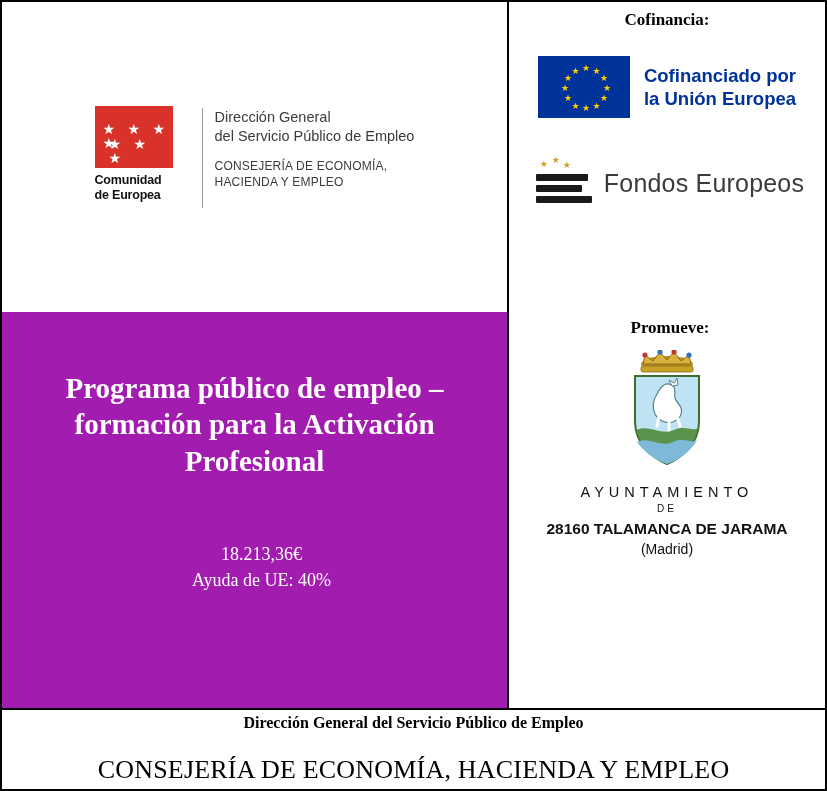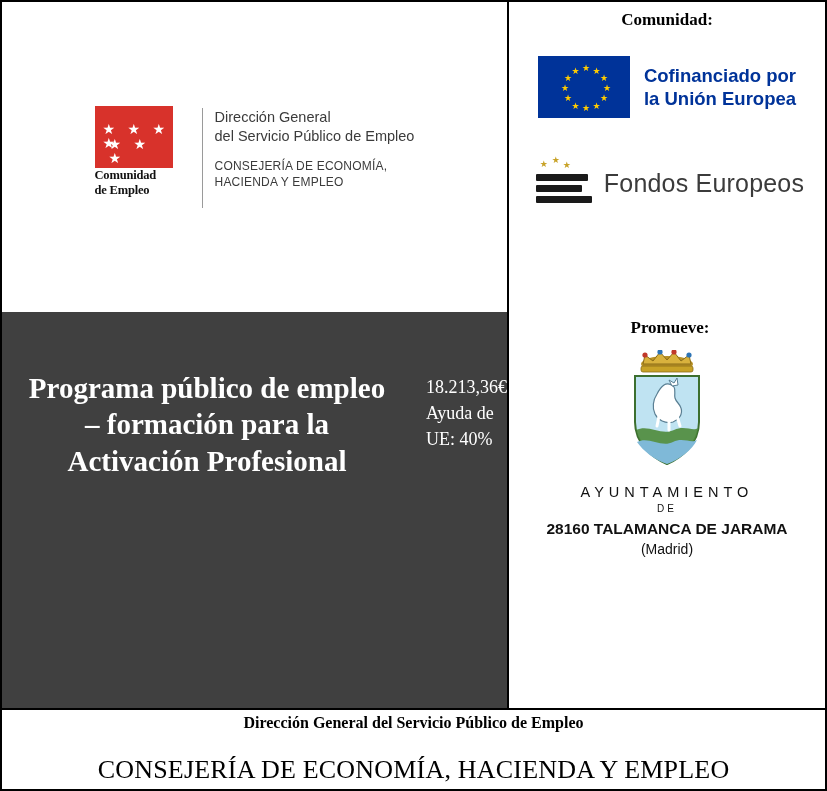--- a/index.html
+++ b/index.html
@@ -84,21 +84,22 @@
     position: absolute;
     top: 31px;
     left: 14px;
     color: #ffffff;
     font-size: 14px;
     letter-spacing: 4px;
     line-height: 1;
     font-family: "DejaVu Sans", sans-serif;
   }
   .cm-name {
-    font-family: Liberation Serif, serif;
+    margin-top: 5px;
+    font-family: Liberation Sans, sans-serif;
     font-weight: bold;
     font-size: 12.5px;
     line-height: 1.2;
     color: #111111;
     letter-spacing: -0.2px;
   }
   .cm-divider {
     width: 1px;
     align-self: stretch;
     background: #9a9a9a;
@@ -119,41 +120,42 @@
     font-family: "Liberation Sans", sans-serif;
     font-size: 12px;
     color: #3b3b3b;
     line-height: 1.3;
     letter-spacing: 0.2px;
   }
 
   
   .red-panel {
     flex: 1;
-    background: #404040;
-    box-sizing: border-box;
-    position: relative;
-    display: flex;
-    flex-direction: row;
+    background: #a21caf;
+    box-sizing: border-box;
+    position: relative;
+    display: flex;
+    flex-direction: column;
   }
   .red-title {
     margin: 58px 22px 0 22px;
     text-align: center;
     color: #ffffff;
     font-family: "Liberation Serif", serif;
     font-weight: bold;
     font-size: 29px;
     line-height: 1.25;
   }
   .red-amounts {
     margin: 62px 0 0 14px;
     color: #ffffff;
     font-family: "Liberation Serif", serif;
     font-size: 18px;
     line-height: 1.45;
+    text-align: center;
   }
 
   
   .cofinancia-label {
     margin-top: 8px;
     font-family: "Liberation Serif", serif;
     font-weight: bold;
     font-size: 17px;
     color: #000000;
     text-align: center;
@@ -304,21 +306,21 @@
 
       <div class="cm-block">
         <div class="cm-logo">
           <div class="cm-left">
             <div class="cm-flag">
               <div class="cm-stars-row1">★ ★ ★ ★</div>
               <div class="cm-stars-row2">★ ★ ★</div>
             </div>
             <div class="cm-name">
               <div>Comunidad</div>
-              <div>de Empleo</div>
+              <div>de Europea</div>
             </div>
           </div>
           <div class="cm-divider"></div>
           <div class="cm-right">
             <div class="cm-dg">
               <div>Dirección General</div>
               <div>del Servicio Público de Empleo</div>
             </div>
             <div class="cm-cons">
               <div>CONSEJERÍA DE ECONOMÍA,</div>
@@ -333,21 +335,21 @@
         <div class="red-amounts">
           <div>18.213,36€</div>
           <div>Ayuda de UE: 40%</div>
         </div>
       </div>
 
     </div>
 
     <div class="right-col">
 
-      <div class="cofinancia-label">Comunidad:</div>
+      <div class="cofinancia-label">Cofinancia:</div>
 
       <div class="eu-logo">
         <div class="eu-flag">
           <span class="eu-star" style="left:44px;  top:8px;">★</span>
           <span class="eu-star" style="left:54.5px;top:10.5px;">★</span>
           <span class="eu-star" style="left:62px;  top:18px;">★</span>
           <span class="eu-star" style="left:65px;  top:28px;">★</span>
           <span class="eu-star" style="left:62px;  top:38px;">★</span>
           <span class="eu-star" style="left:54.5px;top:45.5px;">★</span>
           <span class="eu-star" style="left:44px;  top:48px;">★</span>

